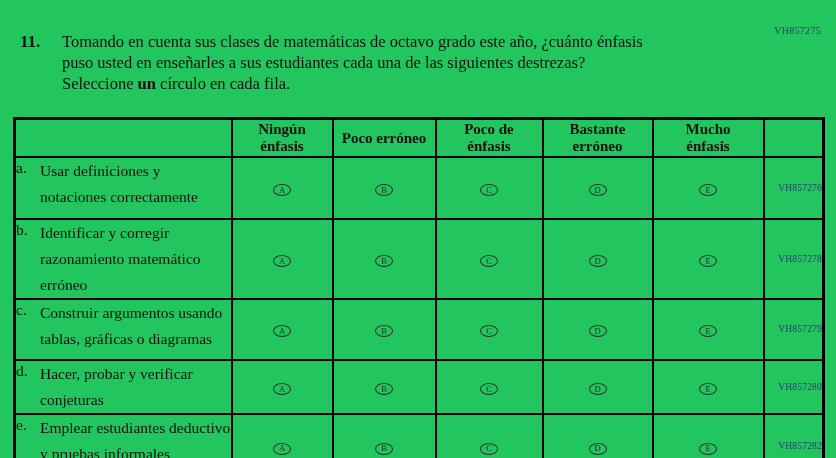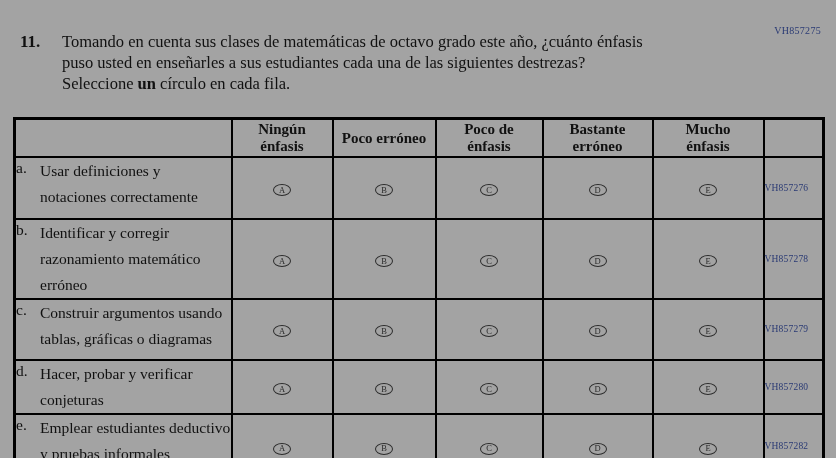--- a/index.html
+++ b/index.html
@@ -3,21 +3,21 @@
 <meta charset="utf-8">
 <style>
   * { margin: 0; padding: 0; box-sizing: border-box; }
   html, body { background: #ffffff; }
   body { font-family: "Liberation Serif", serif; color: #111111; }
 
   .page {
     position: relative;
     width: 836px;
     height: 458px;
-    background: #a3a3a3;
+    background: #22c55e;
     overflow: hidden;
     text-decoration: underline;
   }
 
   .top-code {
     position: absolute;
     top: 25px;
     right: 15px;
     font-size: 10px;
     letter-spacing: 0.3px;
@@ -107,21 +107,21 @@
     border: 1.5px solid #2b2b2b;
     border-radius: 50%;
     font-size: 8.5px;
     line-height: 1;
     color: #2b2b2b;
     cursor: pointer;
     user-select: none;
   }
 
   td.code {
-    text-align: left;
+    text-align: right;
     vertical-align: middle;
     font-size: 9.5px;
     letter-spacing: 0.2px;
     color: #2a3a74;
   }
 </style>
 </head>
 <body>
 
 <div class="page">

